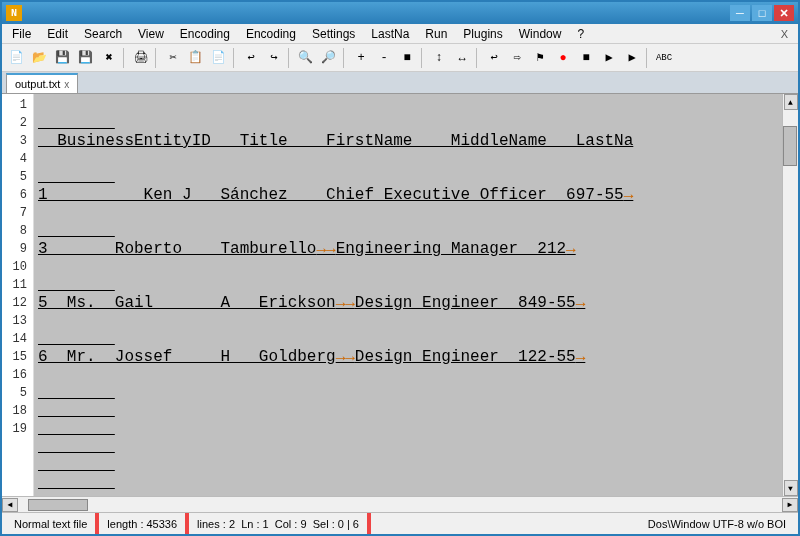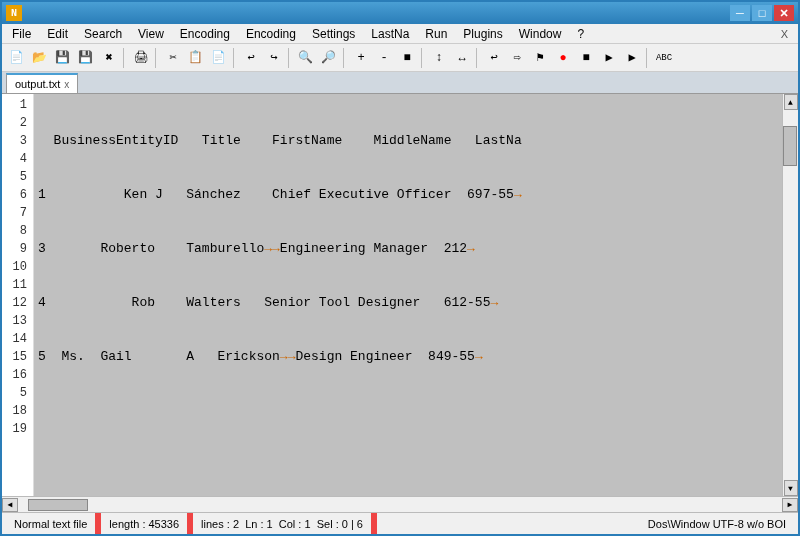--- a/index.html
+++ b/index.html
@@ -161,26 +161,27 @@
       font-size: 12px;
       font-family: 'Courier New', Courier, monospace;
       line-height: 18px;
       min-width: 32px;
       border-right: 1px solid #ddd;
       user-select: none;
     }
     .code-content {
       flex: 1;
       padding: 2px 4px;
-      font-size: 13px;
+      font-size: 16px;
       font-family: 'Courier New', Courier, monospace;
       line-height: 18px;
       white-space: pre;
       overflow: hidden;
       color: #000;
+      text-decoration: underline;
     }
     .code-line {
       line-height: 18px;
       white-space: pre;
     }
     .arrow {
       color: #cc6600;
     }
     .scrollbar-v {
       width: 16px;
@@ -248,21 +249,21 @@
       height: 22px;
       display: flex;
       align-items: center;
       border-top: 1px solid #bbb;
       font-family: 'Segoe UI', Arial, sans-serif;
       font-size: 11px;
       padding: 0 4px;
     }
     .status-section {
       padding: 0 8px;
-      border-right: 6px solid #ef4444;
+      border-right: 4px solid #ef4444;
       height: 100%;
       display: flex;
       align-items: center;
     }
     .status-section:last-child {
       border-right: none;
     }
 
     .main-window {
       display: flex;
@@ -383,22 +384,22 @@
         <div>16</div>
         <div>5</div>
         <div>18</div>
         <div>19</div>
       </div>
 
       <div class="code-content">
         <div class="code-line">  BusinessEntityID   Title    FirstName    MiddleName   LastNa</div>
         <div class="code-line">1          Ken J   Sánchez    Chief Executive Officer  697-55<span class="arrow">→</span></div>
         <div class="code-line">3       Roberto    Tamburello<span class="arrow">→→</span>Engineering Manager  212<span class="arrow">→</span></div>
-        <div class="code-line">4           Rob    Walters   Senior Tool Designer   612-55<span class="arrow">→</span></div>
         <div class="code-line">5  Ms.  Gail       A   Erickson<span class="arrow">→→</span>Design Engineer  849-55<span class="arrow">→</span></div>
+        <div class="code-line">6  Mr.  Jossef     H   Goldberg<span class="arrow">→→</span>Design Engineer  122-55<span class="arrow">→</span></div>
         
         
         
         
         
         
         
         
         
         
@@ -423,19 +424,19 @@
       <div class="scroll-arrow-h">▶</div>
     </div>
   </div>
 
   <div class="status-bar">
     <div class="status-section">Normal text file</div>
     <div class="status-section">length : 45336</div>
     <div class="status-section">
       <span>lines : 2</span>&nbsp;&nbsp;
       <span>Ln : 1</span>&nbsp;&nbsp;
-      <span>Col : 1</span>&nbsp;&nbsp;
+      <span>Col : 9</span>&nbsp;&nbsp;
       <span>Sel : 0 | 6</span>
     </div>
     <div class="status-section" style="margin-left:auto;">Dos\Window UTF-8 w/o BOI</div>
   </div>
 
 </div>
 
 </body></html>

